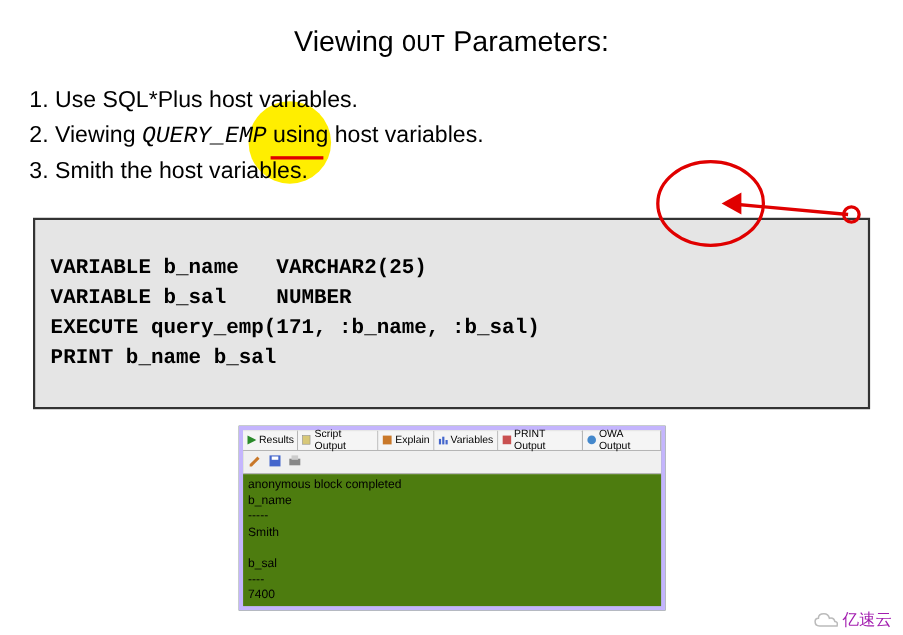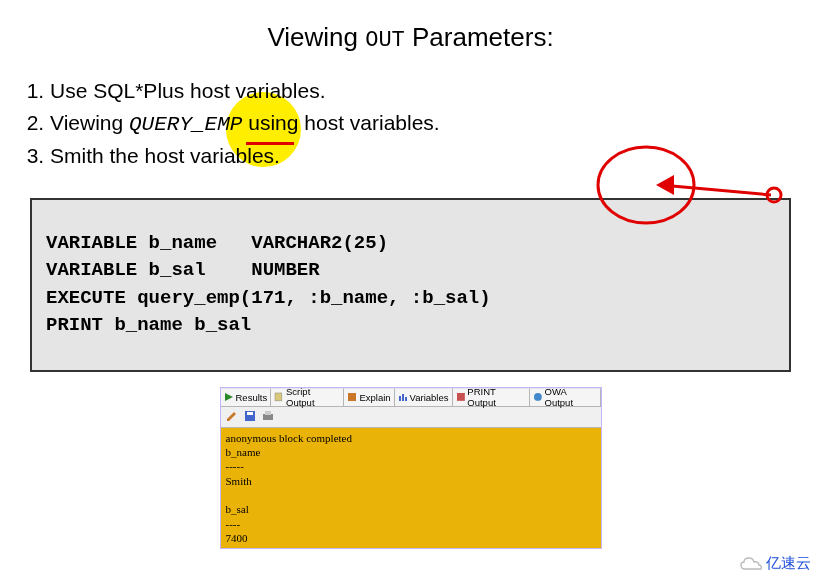--- a/index.html
+++ b/index.html
@@ -68,22 +68,22 @@
       font-family: "Consolas", "Courier New", monospace;
       font-size: 19px;
       font-weight: bold;
       line-height: 1.45;
       white-space: pre;
       margin: 25px 0 15px 0;
     }
     .output-panel {
       width: 380px;
       margin: 0 auto;
-      border: 1px solid #c4b5fd;
-      background: #eab308;
+      border: 4px solid #c4b5fd;
+      background: #4d7c0f;
       font-size: 11px;
     }
     .output-tabs {
       background: #f0f0f0;
       border-bottom: 1px solid #b5b5b5;
       display: flex;
       height: 18px;
       align-items: stretch;
     }
     .output-tab {
@@ -108,33 +108,33 @@
       height: 16px;
       display: flex;
       gap: 4px;
     }
     .tool-icon {
       width: 14px;
       height: 14px;
       display: inline-block;
     }
     .output-body {
-      font-family: Liberation Serif, serif;
+      font-family: Liberation Sans, sans-serif;
       font-size: 11px;
       line-height: 1.3;
       padding: 3px 5px;
       white-space: pre;
       min-height: 110px;
     }
     .watermark {
       position: absolute;
       right: 10px;
       bottom: 4px;
       font-size: 15px;
-      color: #1d4ed8;
+      color: #a21caf;
       display: flex;
       align-items: center;
       gap: 4px;
     }
     .watermark-icon {
       width: 22px;
       height: 16px;
     }
   </style>
 </head>

